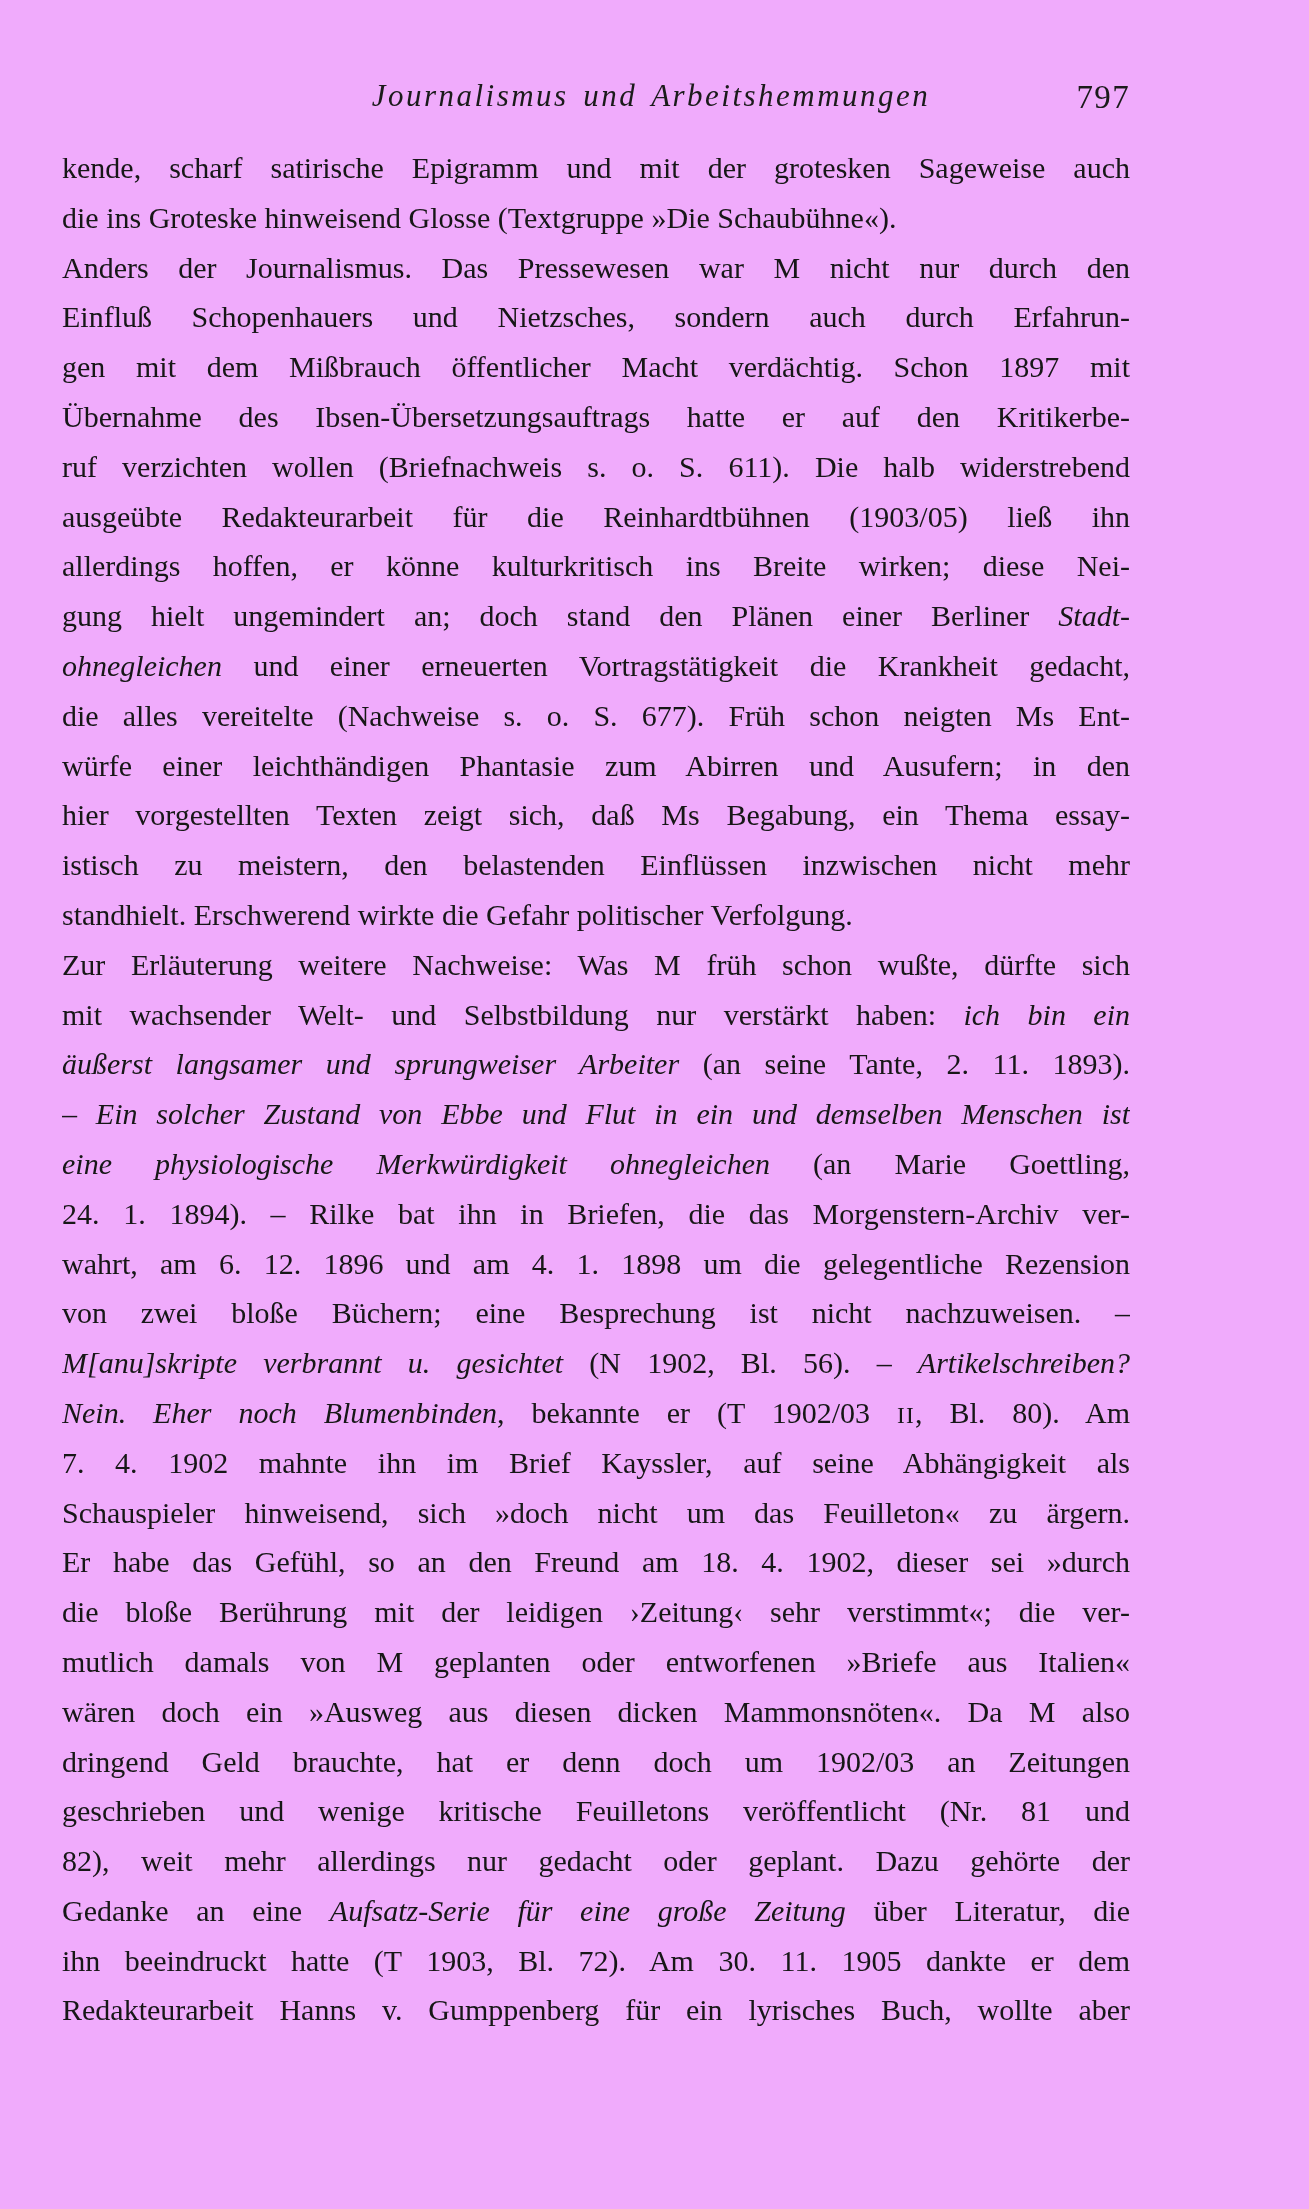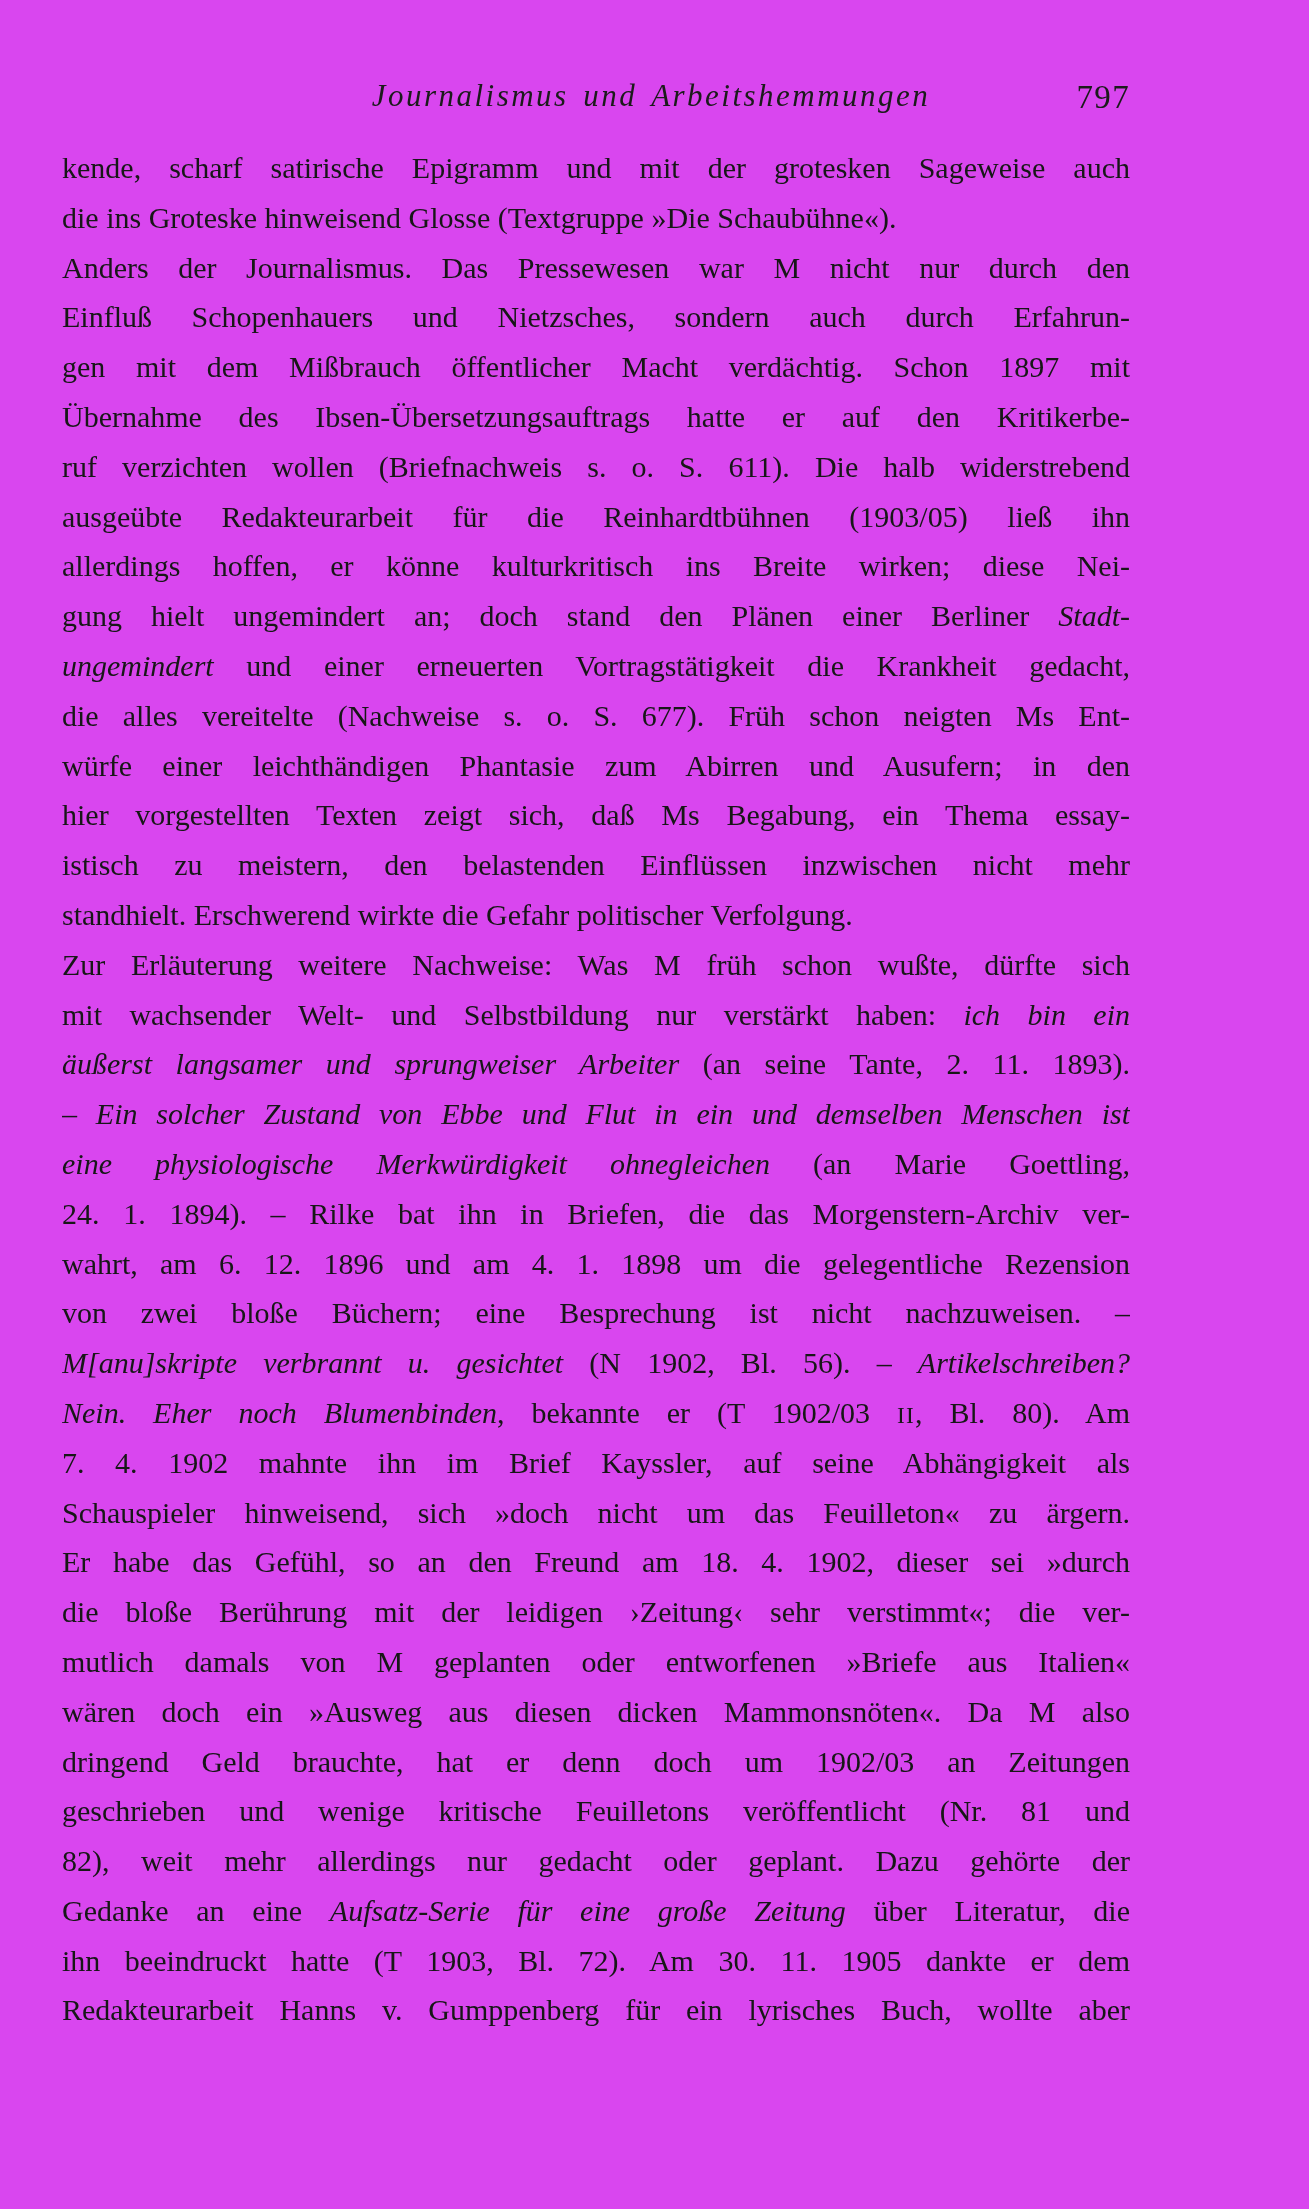--- a/index.html
+++ b/index.html
@@ -1,20 +1,20 @@
 <!DOCTYPE html>
 <html lang="de"><head>
 <meta charset="utf-8">
 <style>
   html,body{margin:0;padding:0;background:#fdfdfc;}
   .page{
     position:relative;
     width:1309px;
     height:2209px;
-    background:#d946ef;
+    background:#f0abfc;
     color:#171717;
     font-family:"Liberation Serif","DejaVu Serif",serif;
     overflow:hidden;
   }
   .header{
     position:absolute;
     left:62px;
     top:78px;
     width:1068px;
     height:46px;
@@ -77,21 +77,21 @@
       <div class="line"><span>kende, scharf satirische Epigramm und mit der grotesken Sageweise auch</span></div>
       <div class="line para-end"><span>die ins Groteske hinweisend Glosse (Textgruppe »Die Schaubühne«).</span></div>
       <div class="line"><span>Anders der Journalismus. Das Pressewesen war M nicht nur durch den</span></div>
       <div class="line"><span>Einfluß Schopenhauers und Nietzsches, sondern auch durch Erfahrun-</span></div>
       <div class="line"><span>gen mit dem Mißbrauch öffentlicher Macht verdächtig. Schon 1897 mit</span></div>
       <div class="line"><span>Übernahme des Ibsen-Übersetzungsauftrags hatte er auf den Kritikerbe-</span></div>
       <div class="line"><span>ruf verzichten wollen (Briefnachweis s. o. S. 611). Die halb widerstrebend</span></div>
       <div class="line"><span>ausgeübte Redakteurarbeit für die Reinhardtbühnen (1903/05) ließ ihn</span></div>
       <div class="line"><span>allerdings hoffen, er könne kulturkritisch ins Breite wirken; diese Nei-</span></div>
       <div class="line"><span>gung hielt ungemindert an; doch stand den Plänen einer Berliner </span><span class="it">Stadt-</span></div>
-      <div class="line"><span class="it">ungemindert</span><span> und einer erneuerten Vortragstätigkeit die Krankheit gedacht,</span></div>
+      <div class="line"><span class="it">ohnegleichen</span><span> und einer erneuerten Vortragstätigkeit die Krankheit gedacht,</span></div>
       <div class="line"><span>die alles vereitelte (Nachweise s. o. S. 677). Früh schon neigten Ms Ent-</span></div>
       <div class="line"><span>würfe einer leichthändigen Phantasie zum Abirren und Ausufern; in den</span></div>
       <div class="line"><span>hier vorgestellten Texten zeigt sich, daß Ms Begabung, ein Thema essay-</span></div>
       <div class="line"><span>istisch zu meistern, den belastenden Einflüssen inzwischen nicht mehr</span></div>
       <div class="line para-end"><span>standhielt. Erschwerend wirkte die Gefahr politischer Verfolgung.</span></div>
       <div class="line"><span>Zur Erläuterung weitere Nachweise: Was M früh schon wußte, dürfte sich</span></div>
       <div class="line"><span>mit wachsender Welt- und Selbstbildung nur verstärkt haben: </span><span class="it">ich bin ein</span></div>
       <div class="line"><span class="it">äußerst langsamer und sprungweiser Arbeiter</span><span> (an seine Tante, 2. 11. 1893).</span></div>
       <div class="line"><span>– </span><span class="it">Ein solcher Zustand von Ebbe und Flut in ein und demselben Menschen ist</span></div>
       <div class="line"><span class="it">eine physiologische Merkwürdigkeit ohnegleichen</span><span> (an Marie Goettling,</span></div>

